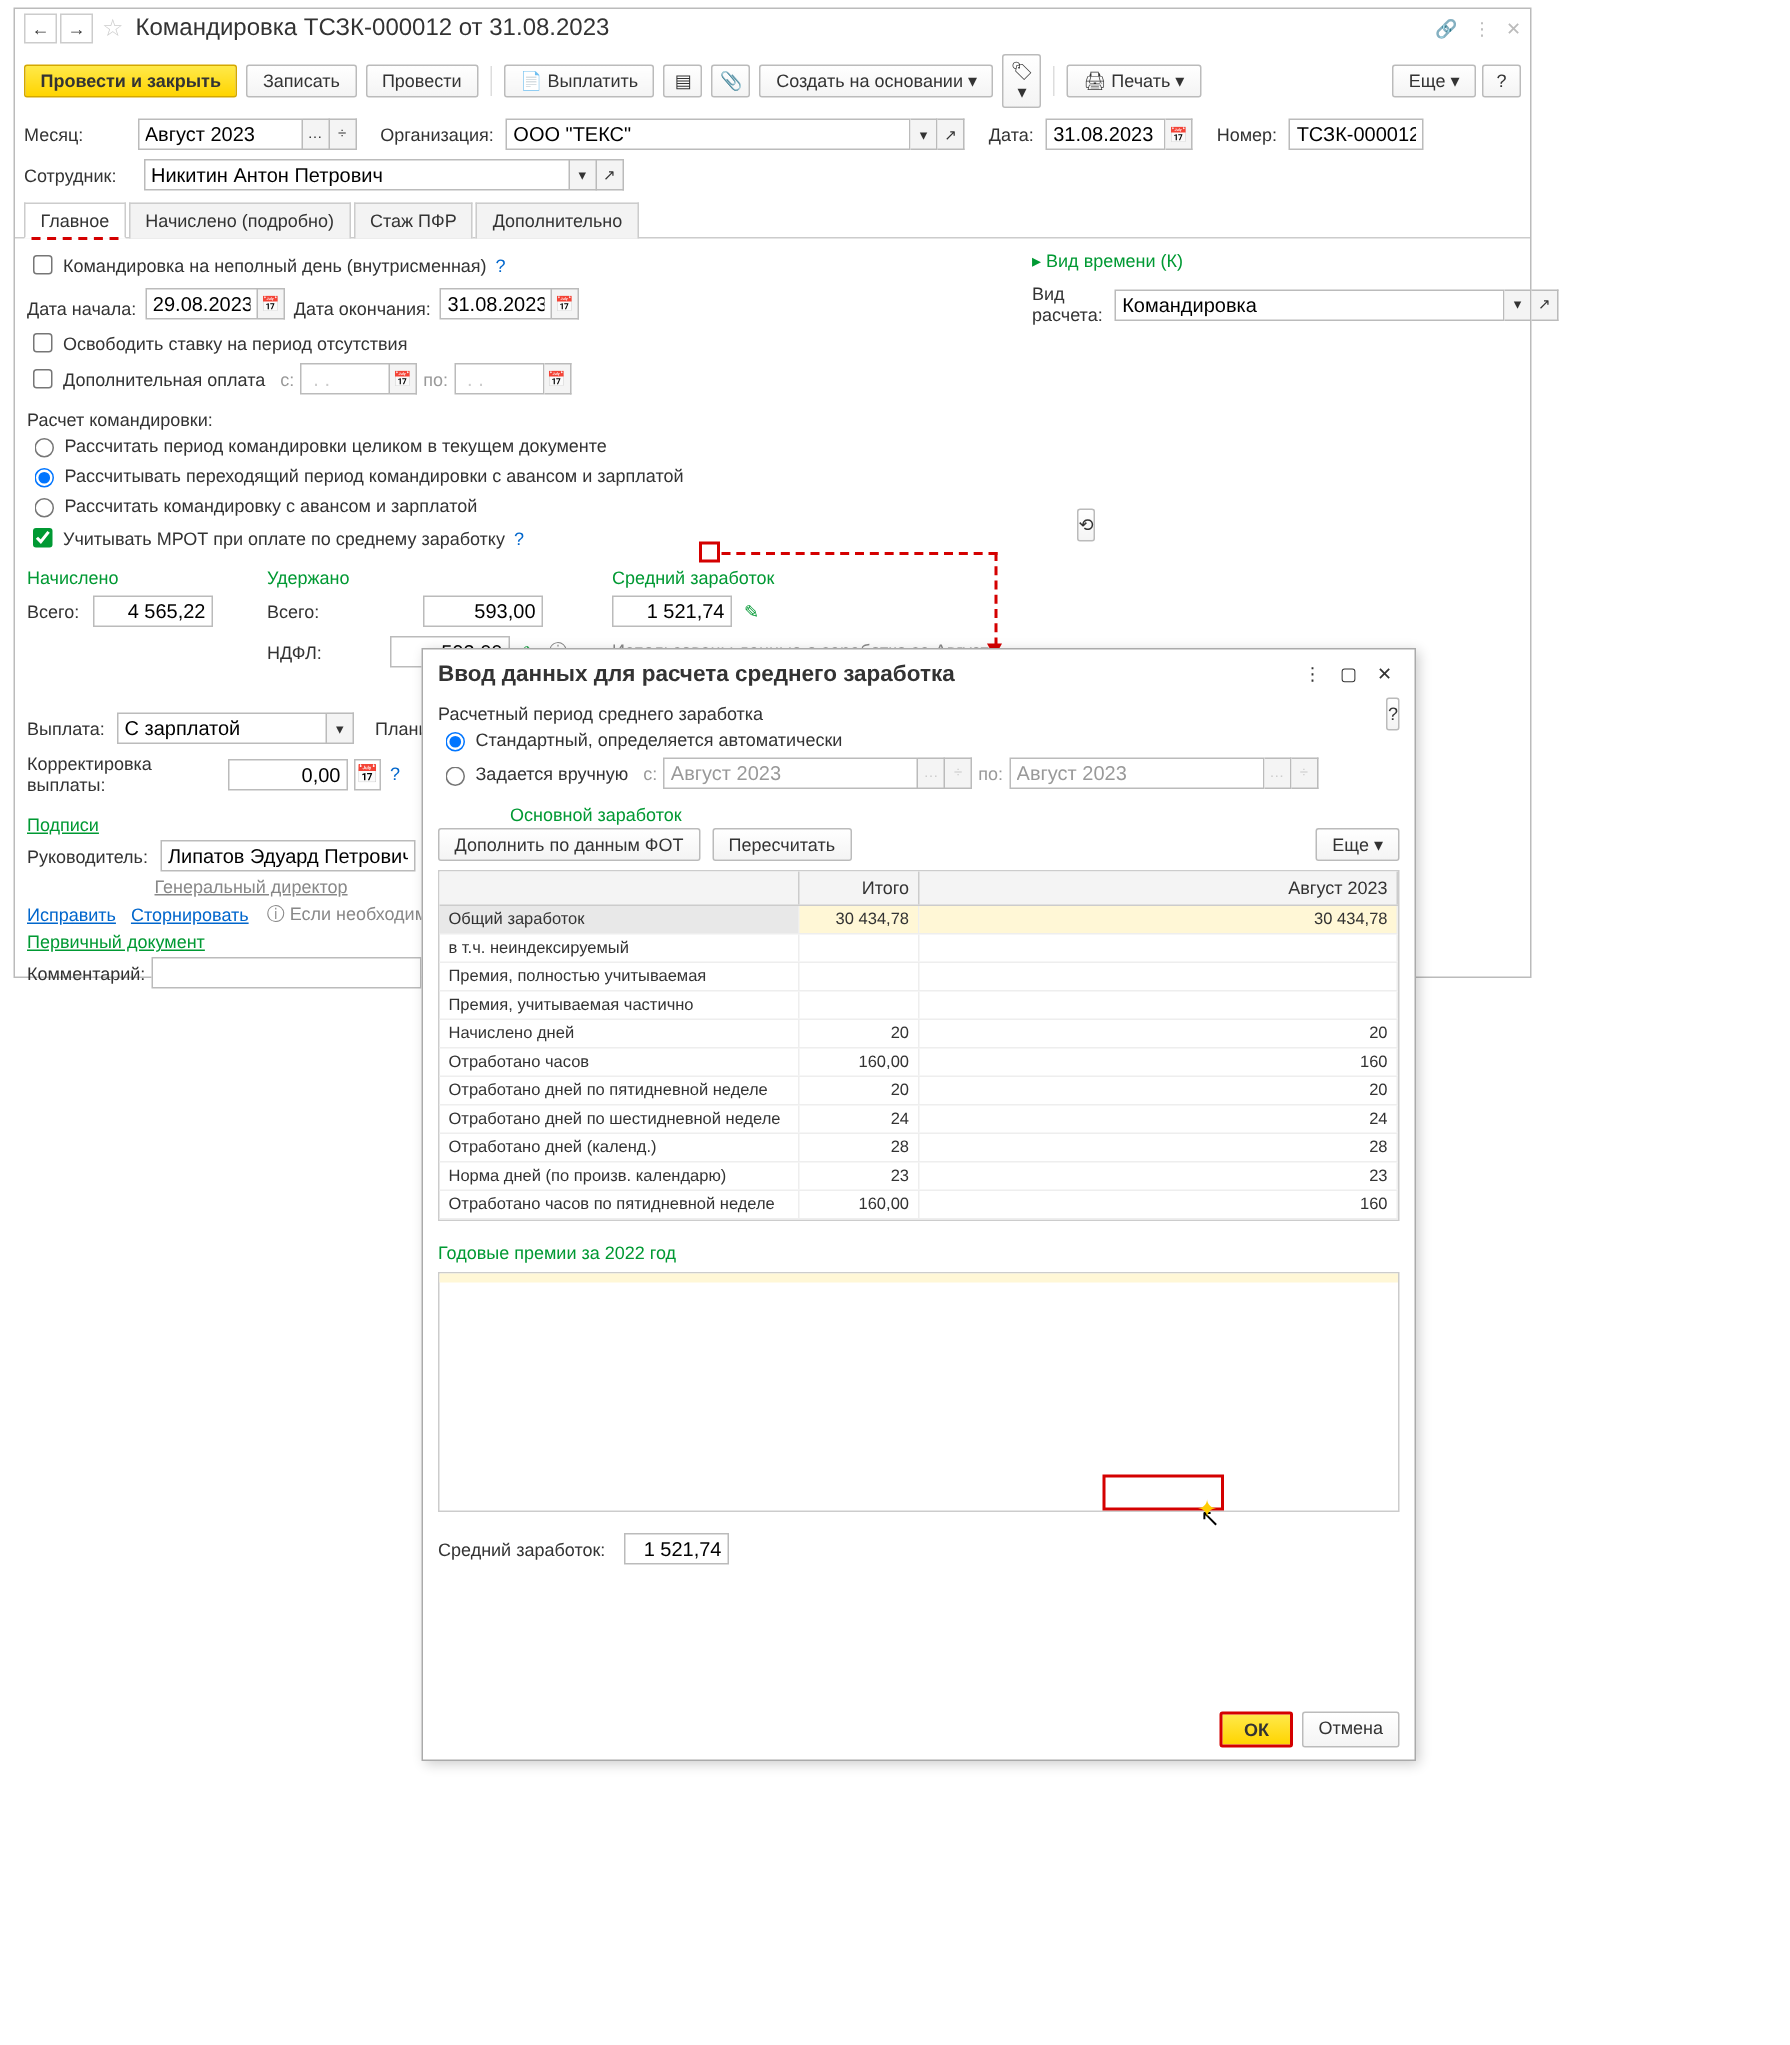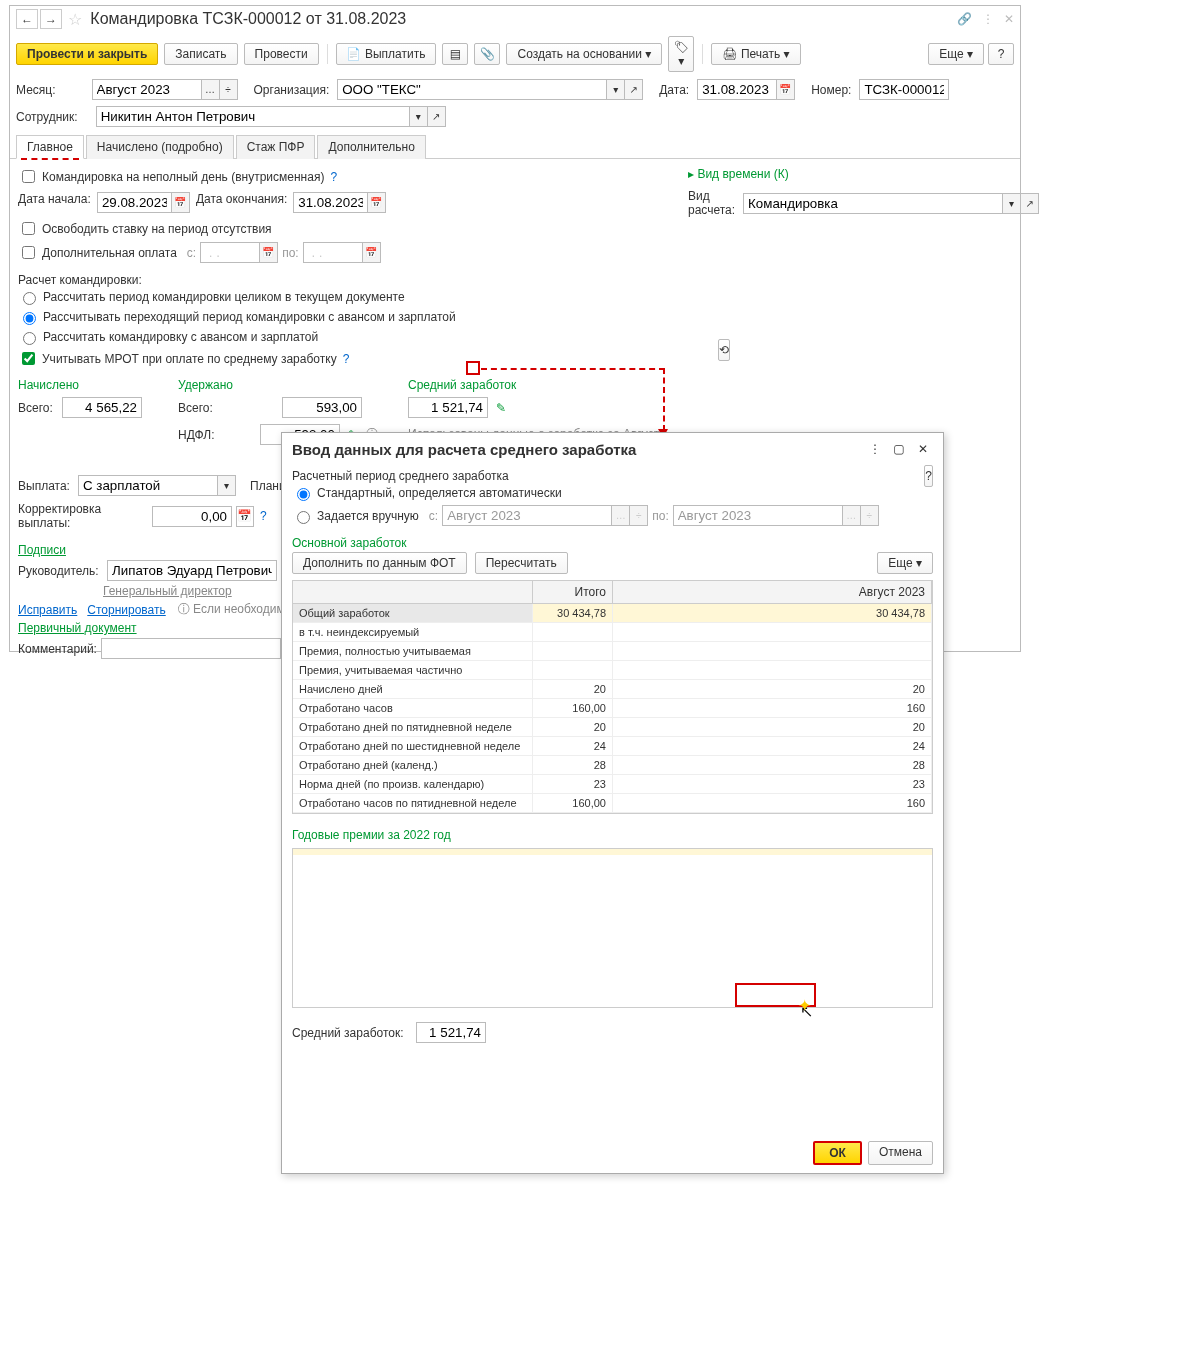--- a/index.html
+++ b/index.html
@@ -107,21 +107,21 @@
     left: 4px; right: 4px; bottom: -2px;
     border-bottom: 2px dashed #d40000;
   }
   .form-body {
     padding: 6px 8px;
     display: flex;
   }
   .form-left { flex: 0 0 600px; }
   .form-right { flex: 1; padding-left: 20px; }
   .chk-row { display: flex; align-items: center; padding: 2px 0; gap: 4px; }
-  .date-row { display: flex; align-items: flex-start; padding: 4px 0; gap: 6px; }
+  .date-row { display: flex; align-items: flex-end; padding: 4px 0; gap: 6px; }
   .radio-row { display: flex; align-items: center; padding: 2px 0; gap: 4px; }
   .section-row { display: flex; gap: 30px; padding-top: 6px; }
   .section-col { }
   .section-head { color: #009933; padding: 2px 0; }
   .val-row { display: flex; align-items: center; padding: 3px 0; gap: 4px; }
   .num-input {
     border: 1px solid #bbb;
     text-align: right;
     padding: 2px 4px;
     width: 80px;
@@ -291,21 +291,21 @@
       <input class="field-input" style="width: 80px;" value="31.08.2023">
       <span class="drop">📅</span>
     </span>
     <span class="field-label" style="margin-left:10px;">Номер:</span>
     <input class="field-input" style="width: 90px;" value="ТСЗК-000012">
   </div>
 
   <div class="fields-row">
     <span class="field-label">Сотрудник:</span>
     <span class="field-select" style="margin-left:10px;">
-      <input class="field-input" style="width: 314px;" value="Никитин Антон Петрович">
+      <input class="field-input" style="width: 284px;" value="Никитин Антон Петрович">
       <span class="drop">▾</span>
       <span class="drop">↗</span>
     </span>
   </div>
 
   <div class="tabbar">
     <div class="tab active">Главное</div>
     <div class="tab">Начислено (подробно)</div>
     <div class="tab">Стаж ПФР</div>
     <div class="tab">Дополнительно</div>
@@ -488,21 +488,21 @@
             <span class="drop" style="color:#ccc;">…</span>
             <span class="drop" style="color:#ccc;">÷</span>
           </span>
         </div>
       </div>
       <div>
         <span class="btn btn-icon">?</span>
       </div>
     </div>
 
-    <div class="section-head" style="padding-top:8px;">Основной заработок</div>
+    <div class="section-head" style="padding-top:8px;margin-left:48px;">Основной заработок</div>
     <div style="display:flex;gap:8px;align-items:center;">
       <span class="btn">Дополнить по данным ФОТ</span>
       <span class="btn" style="position:relative;">Пересчитать</span>
       <span style="margin-left:auto;"><span class="btn"><span>Еще</span> ▾</span></span>
     </div>
 
     <div class="dlg-table">
       <div class="dlg-th-row">
         <div class="dlg-th col-name"></div>
         <div class="dlg-th col-total">Итого</div>

